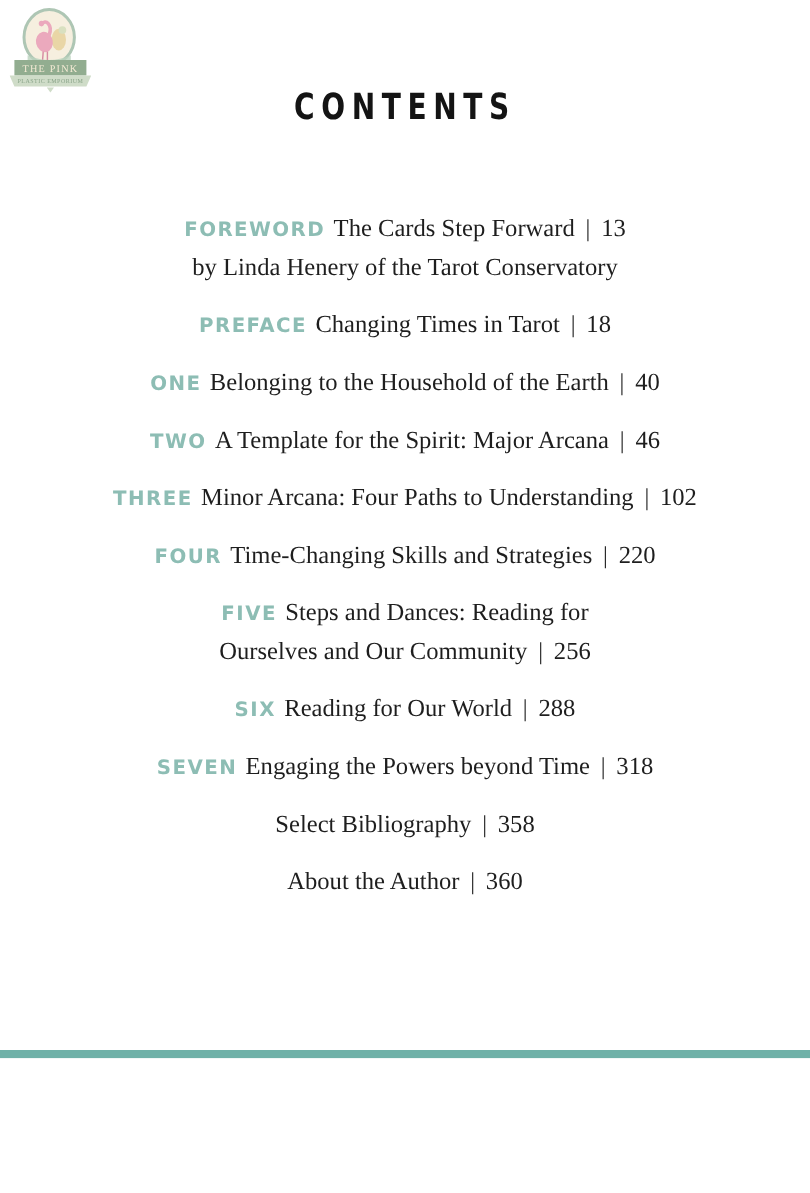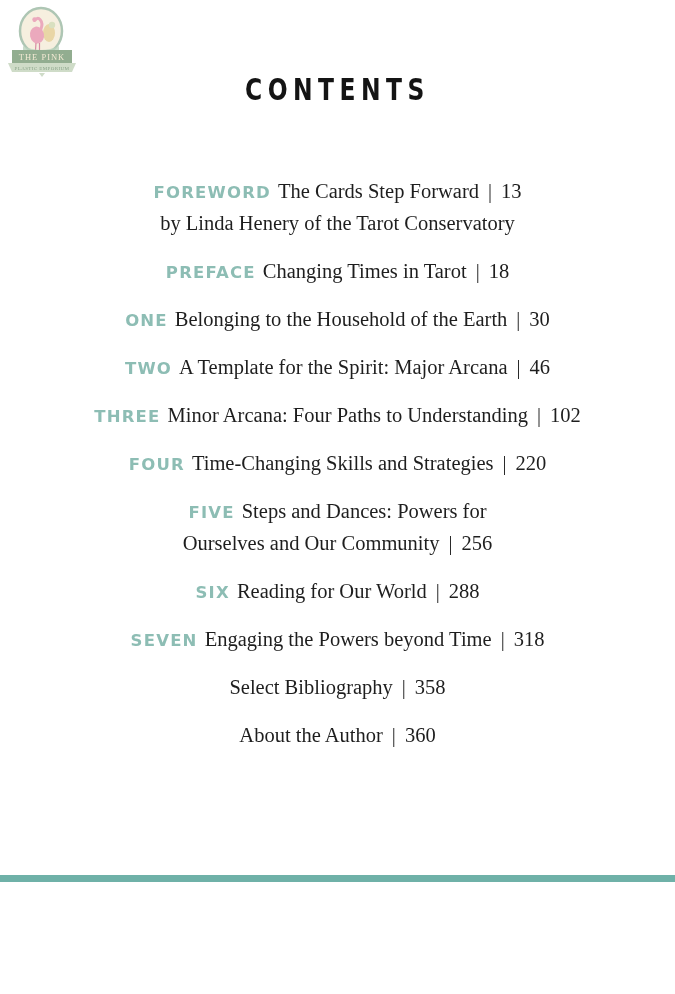--- a/index.html
+++ b/index.html
@@ -127,33 +127,33 @@
 
   <div class="toc">
       <div class="toc-entry">
         <div class="toc-line"><span class="toc-label">FOREWORD</span><span class="toc-title">The Cards Step Forward</span><span class="toc-sep">|</span><span class="toc-page">13</span></div>
         <div class="toc-line"><span class="toc-title">by Linda Henery of the Tarot Conservatory</span></div>
       </div>
       <div class="toc-entry">
         <div class="toc-line"><span class="toc-label">PREFACE</span><span class="toc-title">Changing Times in Tarot</span><span class="toc-sep">|</span><span class="toc-page">18</span></div>
       </div>
       <div class="toc-entry">
-        <div class="toc-line"><span class="toc-label">ONE</span><span class="toc-title">Belonging to the Household of the Earth</span><span class="toc-sep">|</span><span class="toc-page">30</span></div>
+        <div class="toc-line"><span class="toc-label">ONE</span><span class="toc-title">Belonging to the Household of the Earth</span><span class="toc-sep">|</span><span class="toc-page">40</span></div>
       </div>
       <div class="toc-entry">
         <div class="toc-line"><span class="toc-label">TWO</span><span class="toc-title">A Template for the Spirit: Major Arcana</span><span class="toc-sep">|</span><span class="toc-page">46</span></div>
       </div>
       <div class="toc-entry">
         <div class="toc-line"><span class="toc-label">THREE</span><span class="toc-title">Minor Arcana: Four Paths to Understanding</span><span class="toc-sep">|</span><span class="toc-page">102</span></div>
       </div>
       <div class="toc-entry">
         <div class="toc-line"><span class="toc-label">FOUR</span><span class="toc-title">Time-Changing Skills and Strategies</span><span class="toc-sep">|</span><span class="toc-page">220</span></div>
       </div>
       <div class="toc-entry">
-        <div class="toc-line"><span class="toc-label">FIVE</span><span class="toc-title">Steps and Dances: Powers for</span></div>
+        <div class="toc-line"><span class="toc-label">FIVE</span><span class="toc-title">Steps and Dances: Reading for</span></div>
         <div class="toc-line"><span class="toc-title">Ourselves and Our Community</span><span class="toc-sep">|</span><span class="toc-page">256</span></div>
       </div>
       <div class="toc-entry">
         <div class="toc-line"><span class="toc-label">SIX</span><span class="toc-title">Reading for Our World</span><span class="toc-sep">|</span><span class="toc-page">288</span></div>
       </div>
       <div class="toc-entry">
         <div class="toc-line"><span class="toc-label">SEVEN</span><span class="toc-title">Engaging the Powers beyond Time</span><span class="toc-sep">|</span><span class="toc-page">318</span></div>
       </div>
       <div class="toc-entry">
         <div class="toc-line"><span class="toc-title">Select Bibliography</span><span class="toc-sep">|</span><span class="toc-page">358</span></div>

